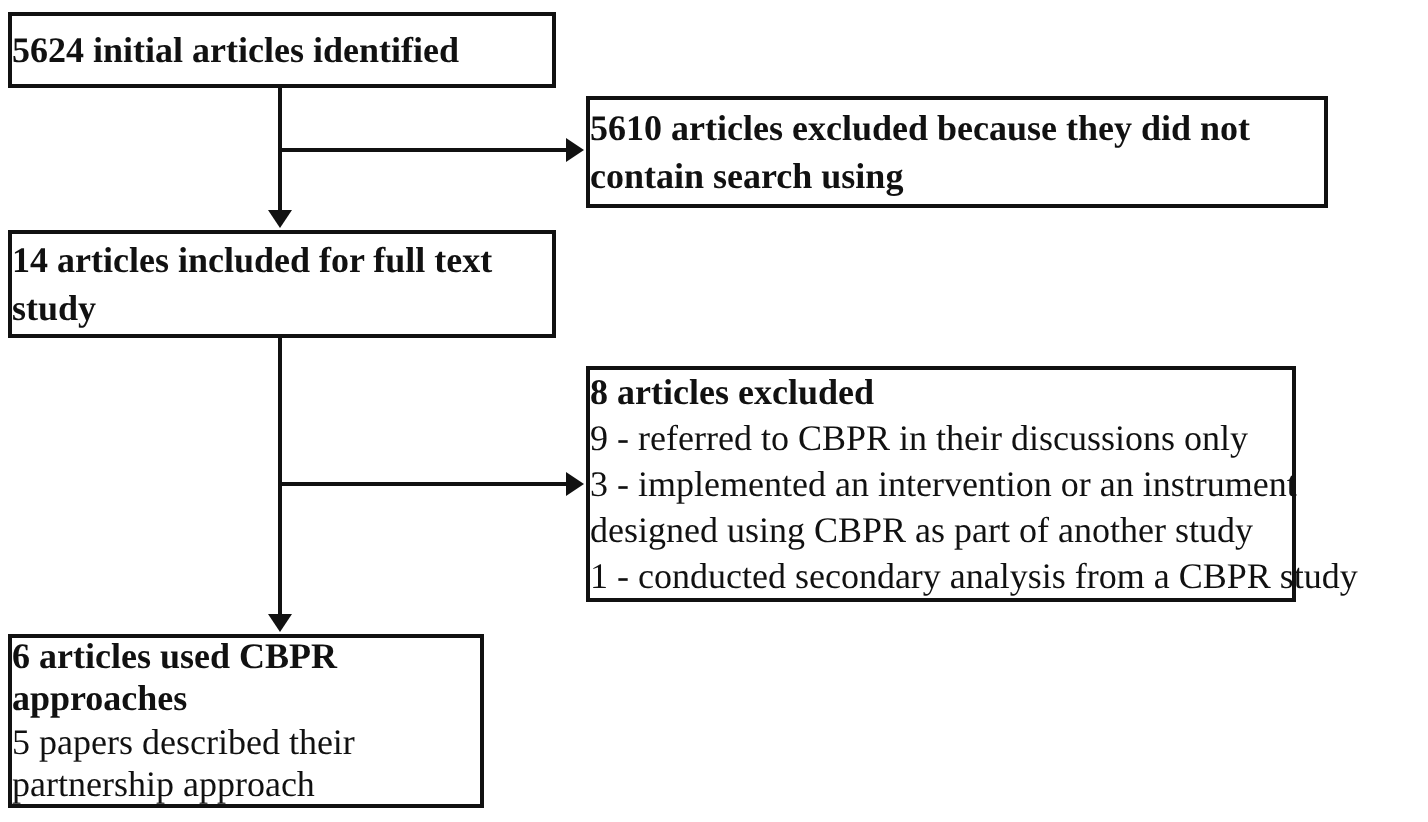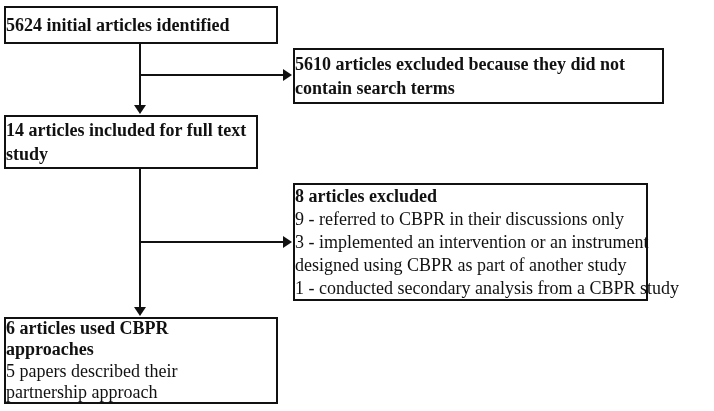--- a/index.html
+++ b/index.html
@@ -29,25 +29,25 @@
   .line {
     font-size: 18px;
     line-height: 23px;
     white-space: nowrap;
   }
   .bold { font-weight: bold; }
 
   #box-identified       { left: 4px;   top: 6px;   width: 274px; height: 38px; }
   #box-excluded-search  { left: 293px; top: 48px;  width: 371px; height: 56px; }
   #box-excluded-search .line { line-height: 24px; }
-  #box-fulltext         { left: 4px;   top: 115px; width: 254px; height: 54px; }
+  #box-fulltext         { left: 4px;   top: 115px; width: 274px; height: 54px; }
   #box-fulltext .line   { line-height: 24px; }
   #box-excluded-full    { left: 293px; top: 183px; width: 355px; height: 118px; }
   #box-excluded-full .line { line-height: 23px; }
-  #box-cbpr             { left: 4px;   top: 317px; width: 274px; height: 87px; }
+  #box-cbpr             { left: 4px;   top: 317px; width: 238px; height: 87px; }
   #box-cbpr .line       { line-height: 21.5px; }
 
   .vline {
     position: absolute;
     width: 0;
     border-left: 2px solid #111111;
   }
   .hline {
     position: absolute;
     height: 0;
@@ -86,21 +86,21 @@
     <div class="line bold">5624 initial articles identified</div>
   </div>
 
   <div class="vline" id="connector-v1"></div>
   <div class="hline" id="connector-h1"></div>
   <div class="arrow-right" id="arrowhead-right-1"></div>
   <div class="arrow-down" id="arrowhead-down-1"></div>
 
   <div class="box" id="box-excluded-search">
     <div class="line bold">5610 articles excluded because they did not</div>
-    <div class="line bold">contain search terms</div>
+    <div class="line bold">contain search using</div>
   </div>
 
   <div class="box" id="box-fulltext">
     <div class="line bold">14 articles included for full text</div>
     <div class="line bold">study</div>
   </div>
 
   <div class="vline" id="connector-v2"></div>
   <div class="hline" id="connector-h2"></div>
   <div class="arrow-right" id="arrowhead-right-2"></div>

